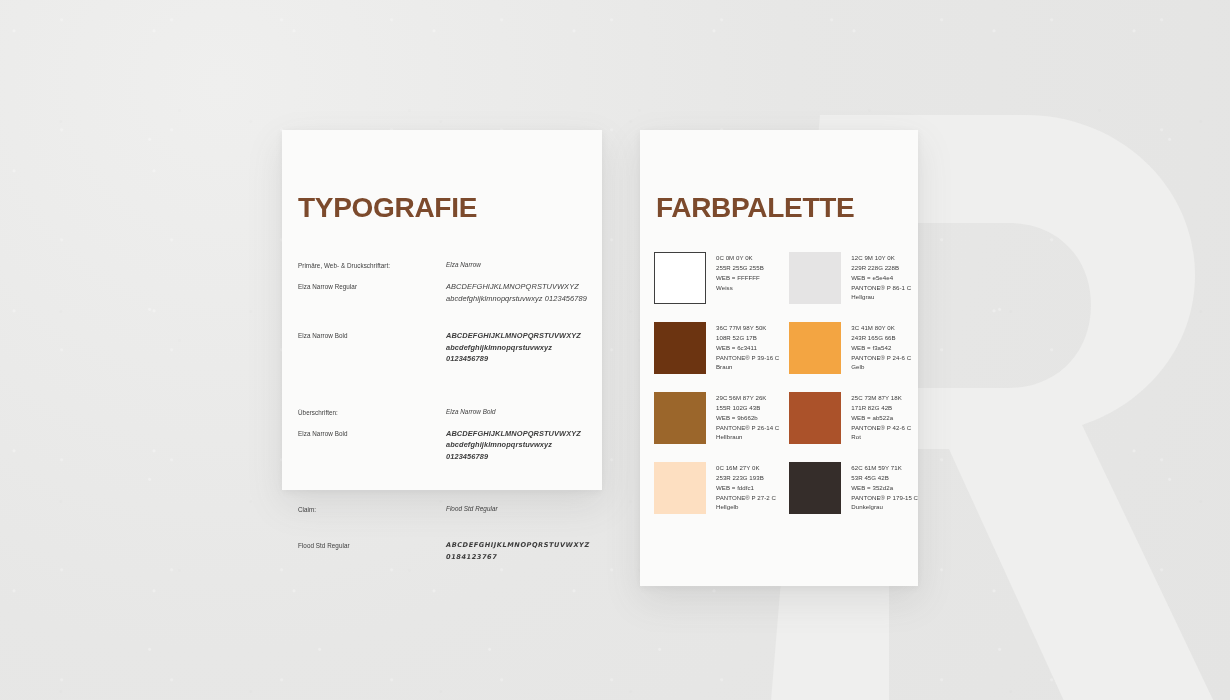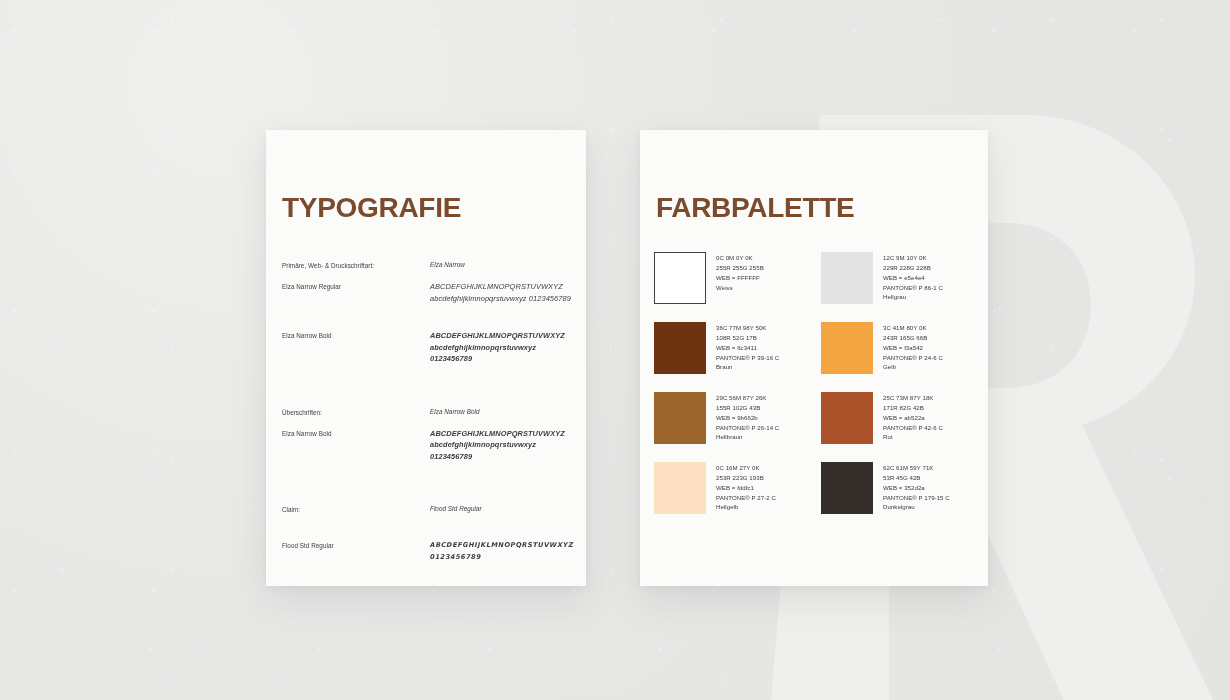--- a/index.html
+++ b/index.html
@@ -47,22 +47,22 @@
     opacity: .95;
   }
   #watermark svg { width: 100%; height: 100%; display: block; }
 
   
   .card {
     position: absolute;
     background: #fbfbfa;
     box-shadow: 0 14px 34px rgba(95,95,95,.13), 0 2px 7px rgba(95,95,95,.07);
   }
-  #card-typografie { left: 266px; top: 130px; width: 320px; height: 456px; }
-  #card-farbpalette { left: 640px; top: 130px; width: 348px; height: 456px; }
+  #card-typografie { left: 282px; top: 130px; width: 320px; height: 360px; }
+  #card-farbpalette { left: 640px; top: 130px; width: 278px; height: 456px; }
 
   .card-title {
     font-weight: 700;
     font-size: 28px;
     letter-spacing: -0.3px;
     color: #7c4a2c;
     position: absolute;
   }
   #card-typografie .card-title { left: 16px; top: 62px; }
   #card-farbpalette .card-title { left: 16px; top: 62px; }
@@ -193,21 +193,21 @@
       <div class="type-label">Claim:</div>
       <div class="type-value">
         <span>Flood Std Regular</span>
       </div>
     </div>
 
     <div class="type-row">
       <div class="type-label">Flood Std Regular</div>
       <div class="type-value script">
         <span>ABCDEFGHIJKLMNOPQRSTUVWXYZ</span>
-        <span>0123456789</span>
+        <span>0184123767</span>
       </div>
     </div>
 
   </div>
 </section>
 
 <section class="card" id="card-farbpalette">
   <h1 class="card-title">FARBPALETTE</h1>
 
   <div class="swatch-grid" id="swatch-grid">

